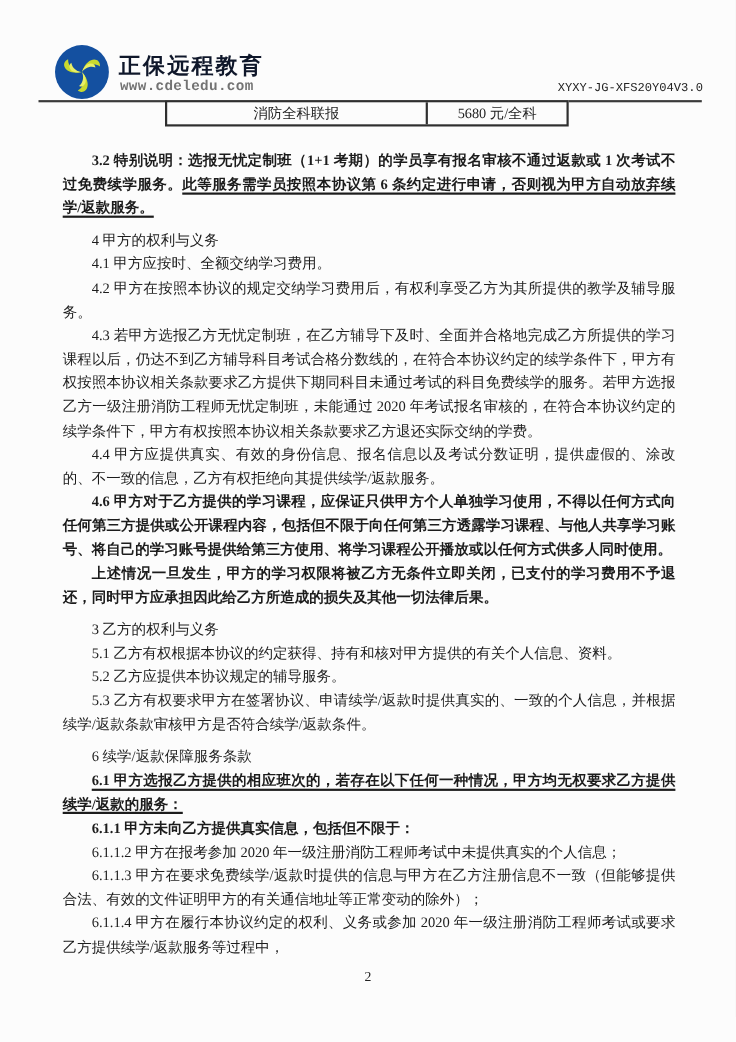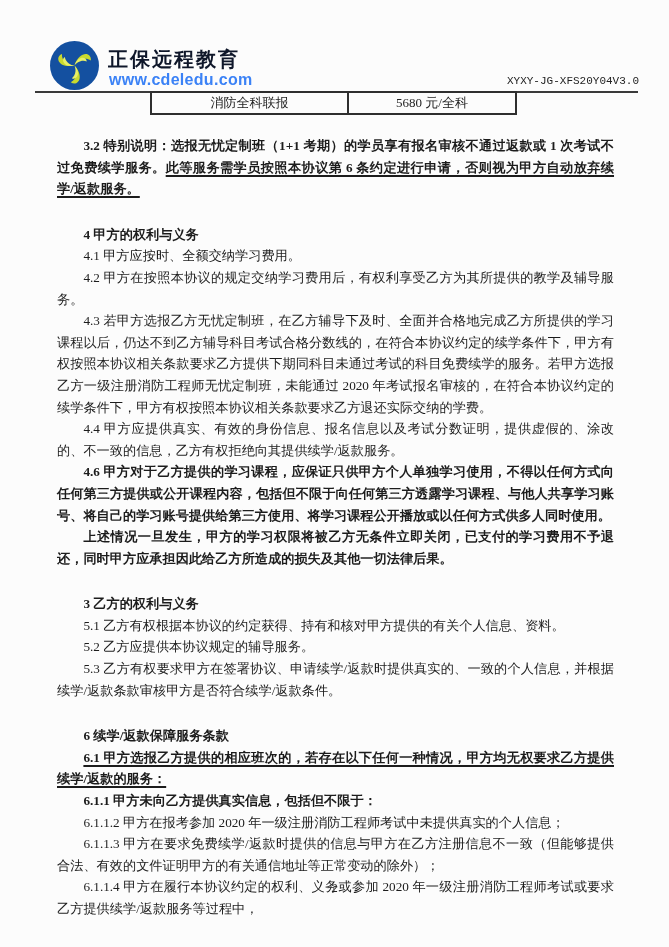--- a/index.html
+++ b/index.html
@@ -14,22 +14,22 @@
   }
   
   .logo-wrap{position:absolute;left:50px;top:41px;width:49px;height:49px;}
   .brand-name{
     position:absolute;left:108px;top:46px;
     font-family:"Liberation Sans","DejaVu Sans",sans-serif;
     font-weight:bold;font-size:20px;letter-spacing:2px;color:#0f172a;
   }
   .brand-url{
     position:absolute;left:109px;top:71px;
-    font-family:Liberation Sans, sans-serif;
-    font-weight:bold;font-size:16px;color:#3b82f6;letter-spacing:0.3px;
+    font-family:Liberation Mono, monospace;
+    font-weight:bold;font-size:13px;color:#737373;letter-spacing:0.3px;
   }
   .doc-code{
     position:absolute;right:30px;top:75px;
     font-family:"Liberation Mono","DejaVu Sans Mono",monospace;
     font-size:11px;color:#222;letter-spacing:0px;
   }
   .header-rule{
     position:absolute;left:35px;top:91px;width:603px;height:0;
     border-top:2px solid #3a3a3a;
   }
@@ -40,31 +40,31 @@
     display:flex;
     background:#fcfcfc;
     box-sizing:border-box;
   }
   .course-cell{
     display:flex;align-items:center;justify-content:center;
     font-size:13px;color:#222;
     box-sizing:border-box;
     height:100%;
   }
-  .course-cell.name{width:197px;border-right:2px solid #2f2f2f;}
+  .course-cell.name{width:237px;border-right:2px solid #2f2f2f;}
   .course-cell.price{flex:1;}
   
   .doc-body{
     position:absolute;left:57px;top:135px;width:557px;
     font-size:13.2px;line-height:21.6px;
     text-align:justify;
     color:#1c1c1c;
   }
   .doc-body p{margin:0;text-indent:2em;}
-  .doc-body p.heading{margin-top:24px;font-weight:bold;}
+  .doc-body p.heading{margin-top:8px;font-weight:normal;}
   .doc-body span.b{font-weight:bold;}
   .doc-body span.u{text-decoration:underline;text-underline-offset:3px;text-decoration-thickness:1.5px;}
   
   .page-number{
     position:absolute;left:0;top:881px;width:100%;
     text-align:center;font-size:12.5px;color:#222;
   }
 </style>
 </head>
 <body>

